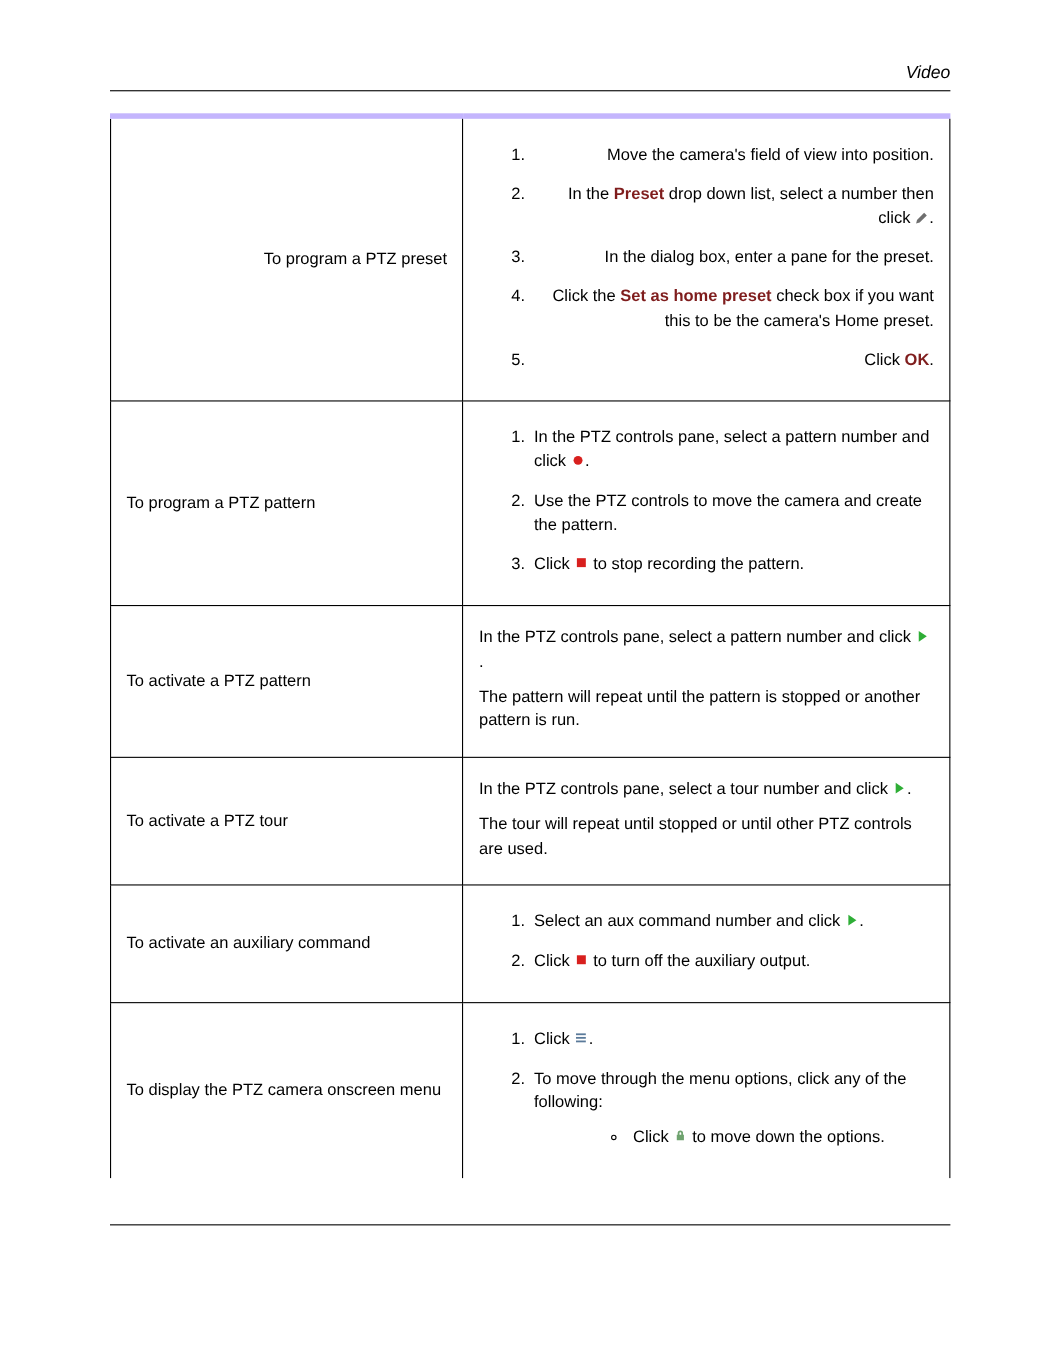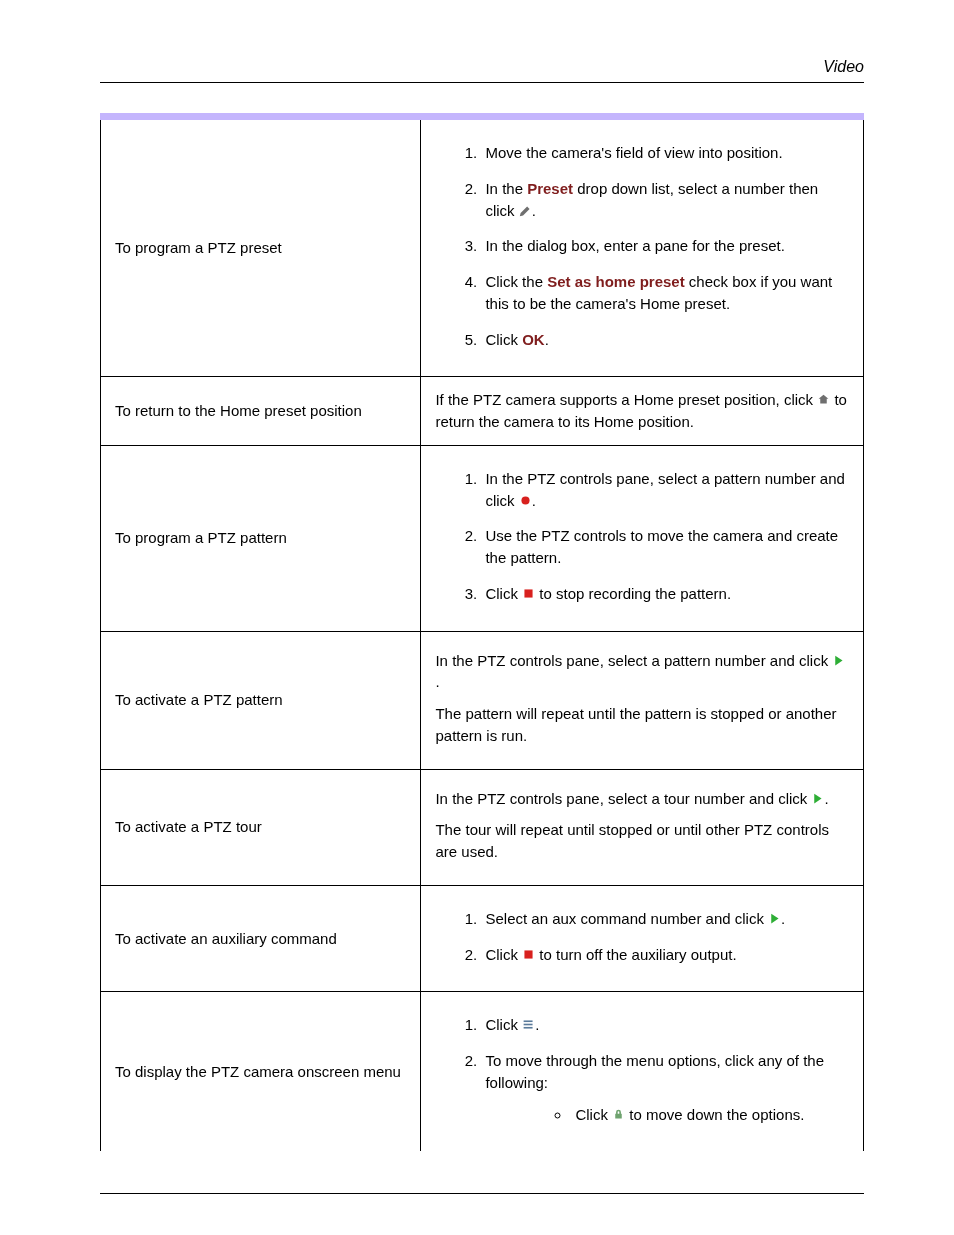--- a/index.html
+++ b/index.html
@@ -12,39 +12,40 @@
     width: 954px;
   }
   .page {
     padding: 58px 90px 50px 100px;
     box-sizing: border-box;
     width: 954px;
   }
   .header {
     border-bottom: 1px solid #000;
     padding-bottom: 6px;
-    margin-bottom: 30px;
+    margin-bottom: 20px;
     text-align: right;
     font-style: italic;
     font-size: 16px;
   }
   table.main {
     border-collapse: collapse;
     width: 100%;
     border-top: 1px solid #000;
   }
   table.main td {
     border: 1px solid #000;
     border-top: none;
     padding: 12px 14px 12px 14px;
     vertical-align: middle;
     line-height: 1.45;
   }
   table.main tr:first-child td {
-    border-top: 7px solid #c4b5fd;
+    border-top: 5px solid #c4b5fd;
+    text-align: right;
   }
   table.main td.left {
     width: 42%;
   }
   table.main td.right {
     width: 58%;
     border-right: 1px solid #000;
   }
   table.main tr.open-bottom td {
     border-bottom: none;
@@ -113,28 +114,20 @@
             <span>Click the </span><span class="bold-blue">Set as home preset</span><span> check box if you want this to be the camera's Home preset.</span>
           </li>
           <li>
             <span>Click </span><span class="bold-blue">OK</span><span>.</span>
           </li>
         </ol>
       </td>
     </tr>
 
 
-    <tr>
-      <td class="left"><span>To return to the Home preset position</span></td>
-      <td class="right">
-        <span>If the PTZ camera supports a Home preset position, click </span><span class="icon"><svg viewBox="0 0 16 16">
-                <path fill="#6f6f6f" d="M8 2l6 5h-2v6H4V7H2z"></path>
-              </svg></span><span> to return the camera to its Home position.</span>
-      </td>
-    </tr>
 
     <tr>
       <td class="left"><span>To program a PTZ pattern</span></td>
       <td class="right">
         <ol>
           <li>
             <span>In the PTZ controls pane, select a pattern number and click </span><span class="icon"><svg viewBox="0 0 16 16">
                     <circle cx="8" cy="8" r="5" fill="#d8201e"></circle>
                   </svg></span><span>.</span>
           </li>

